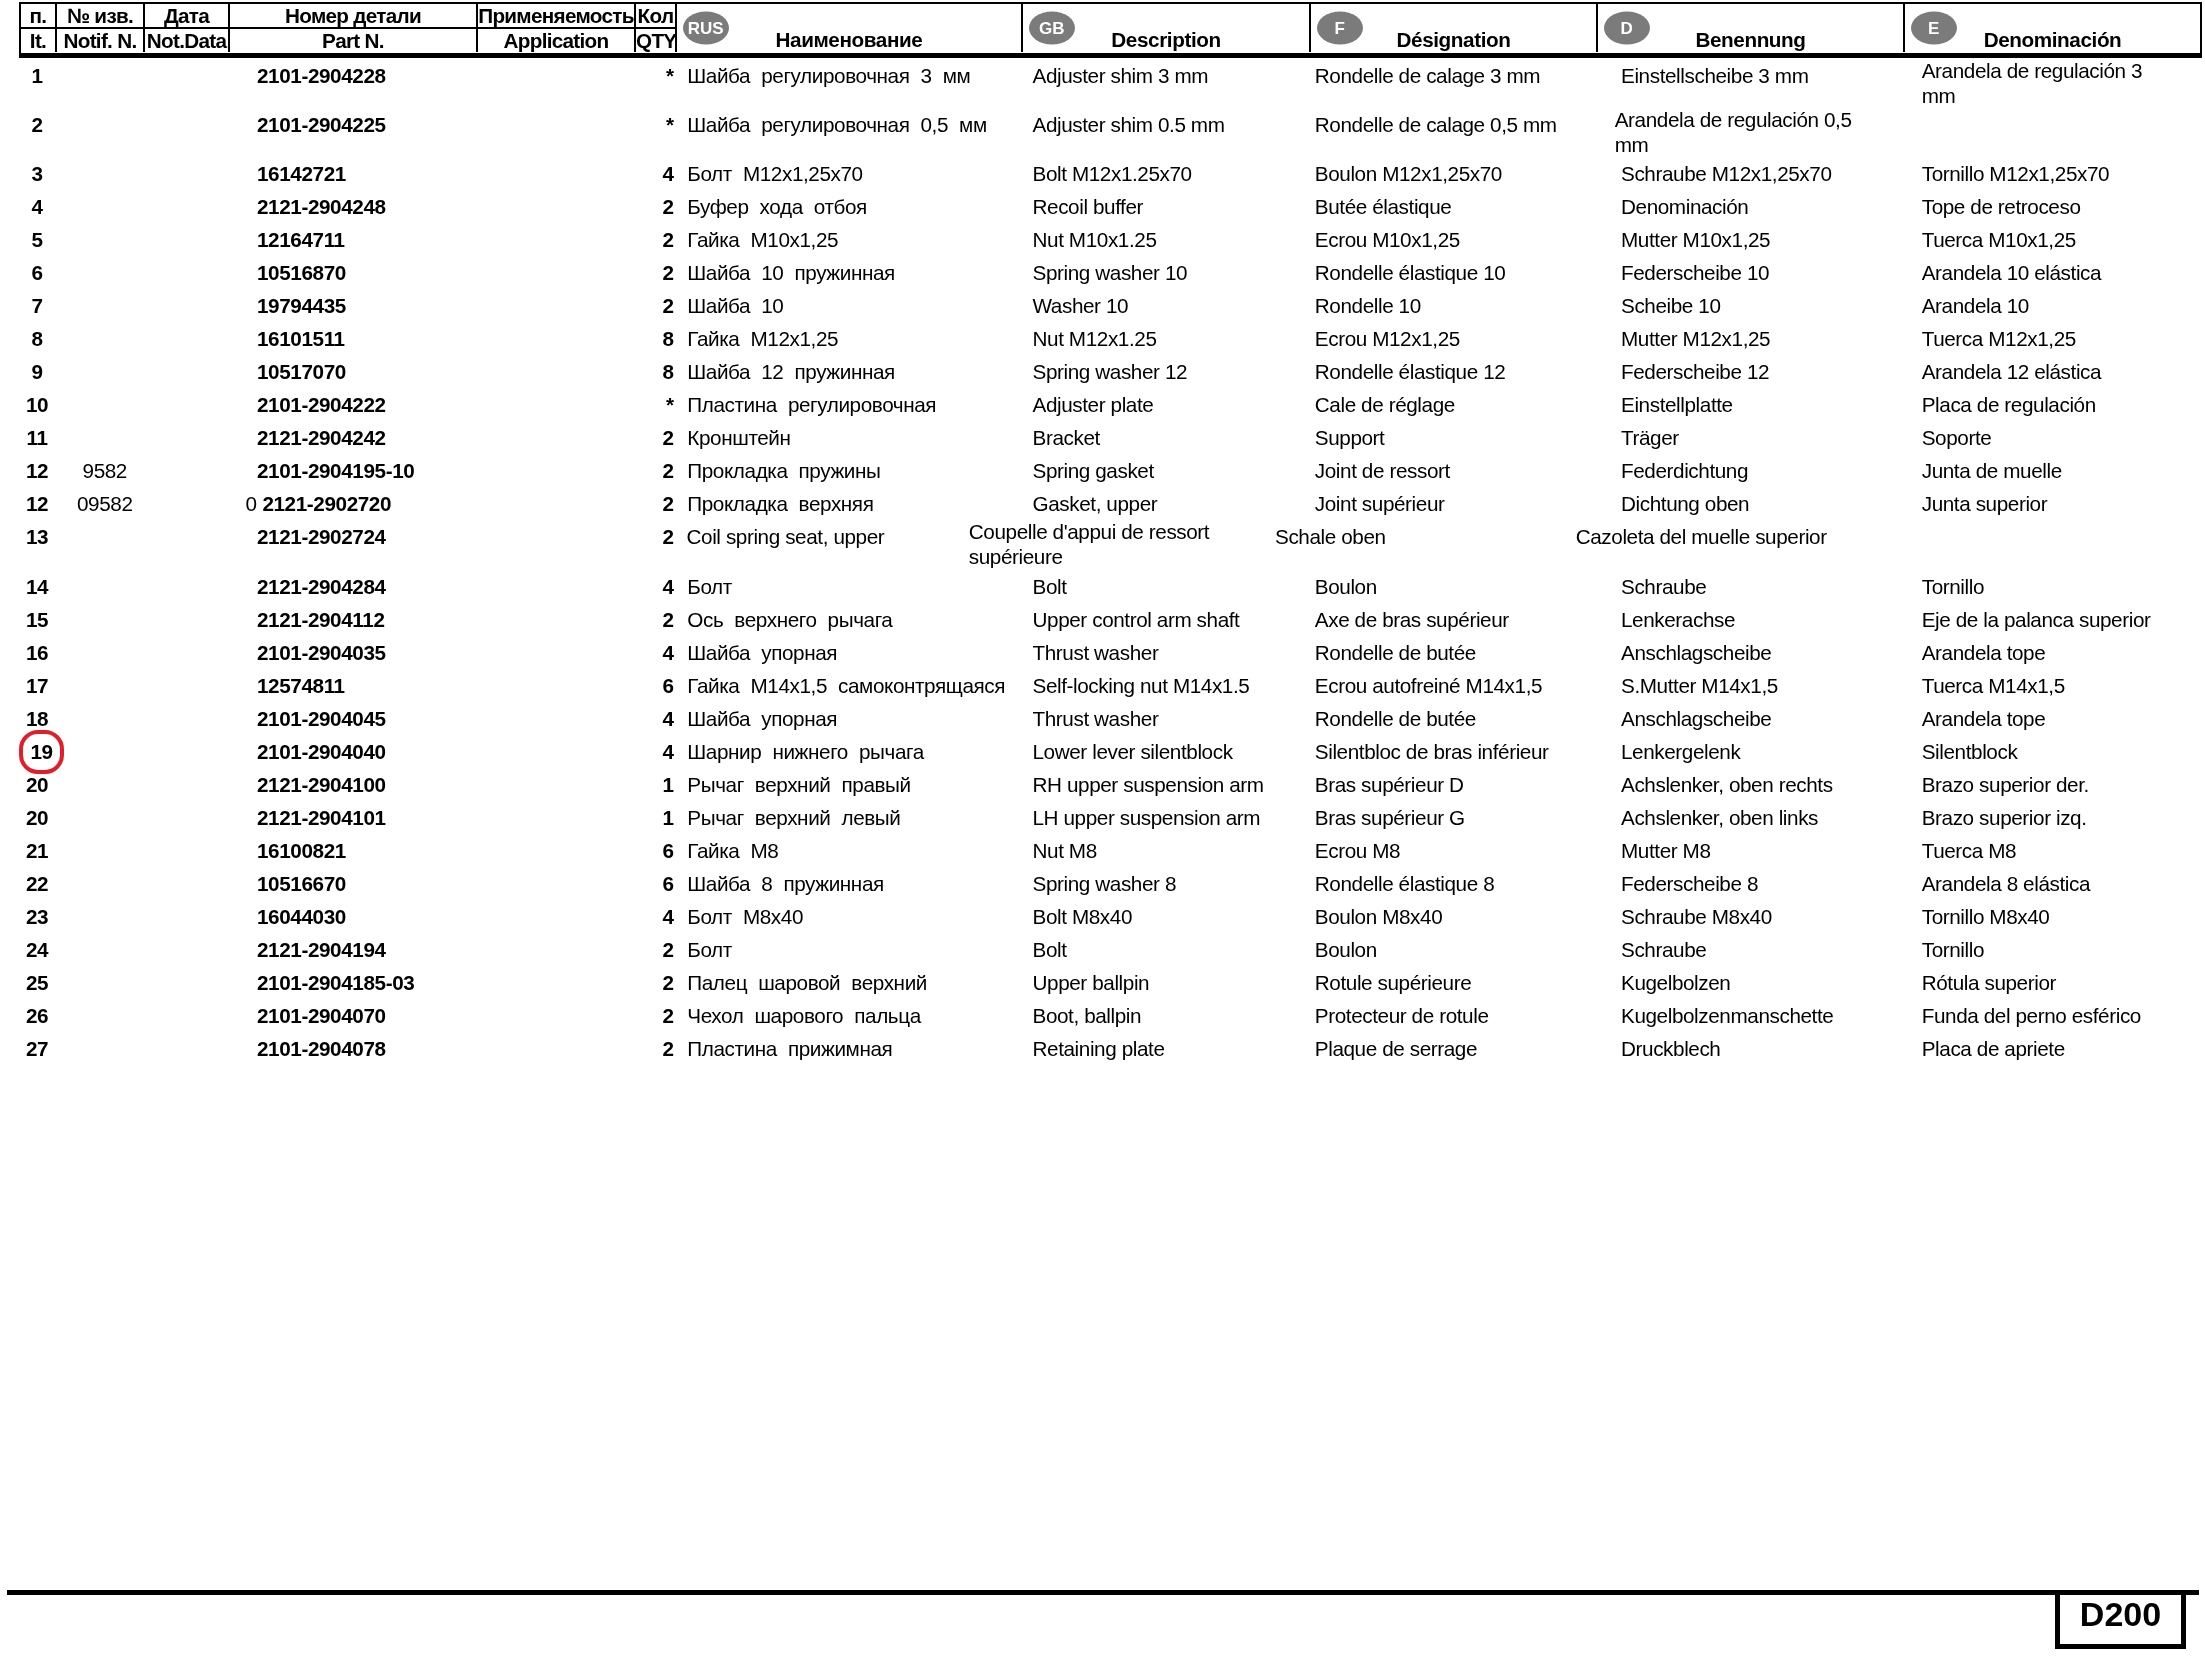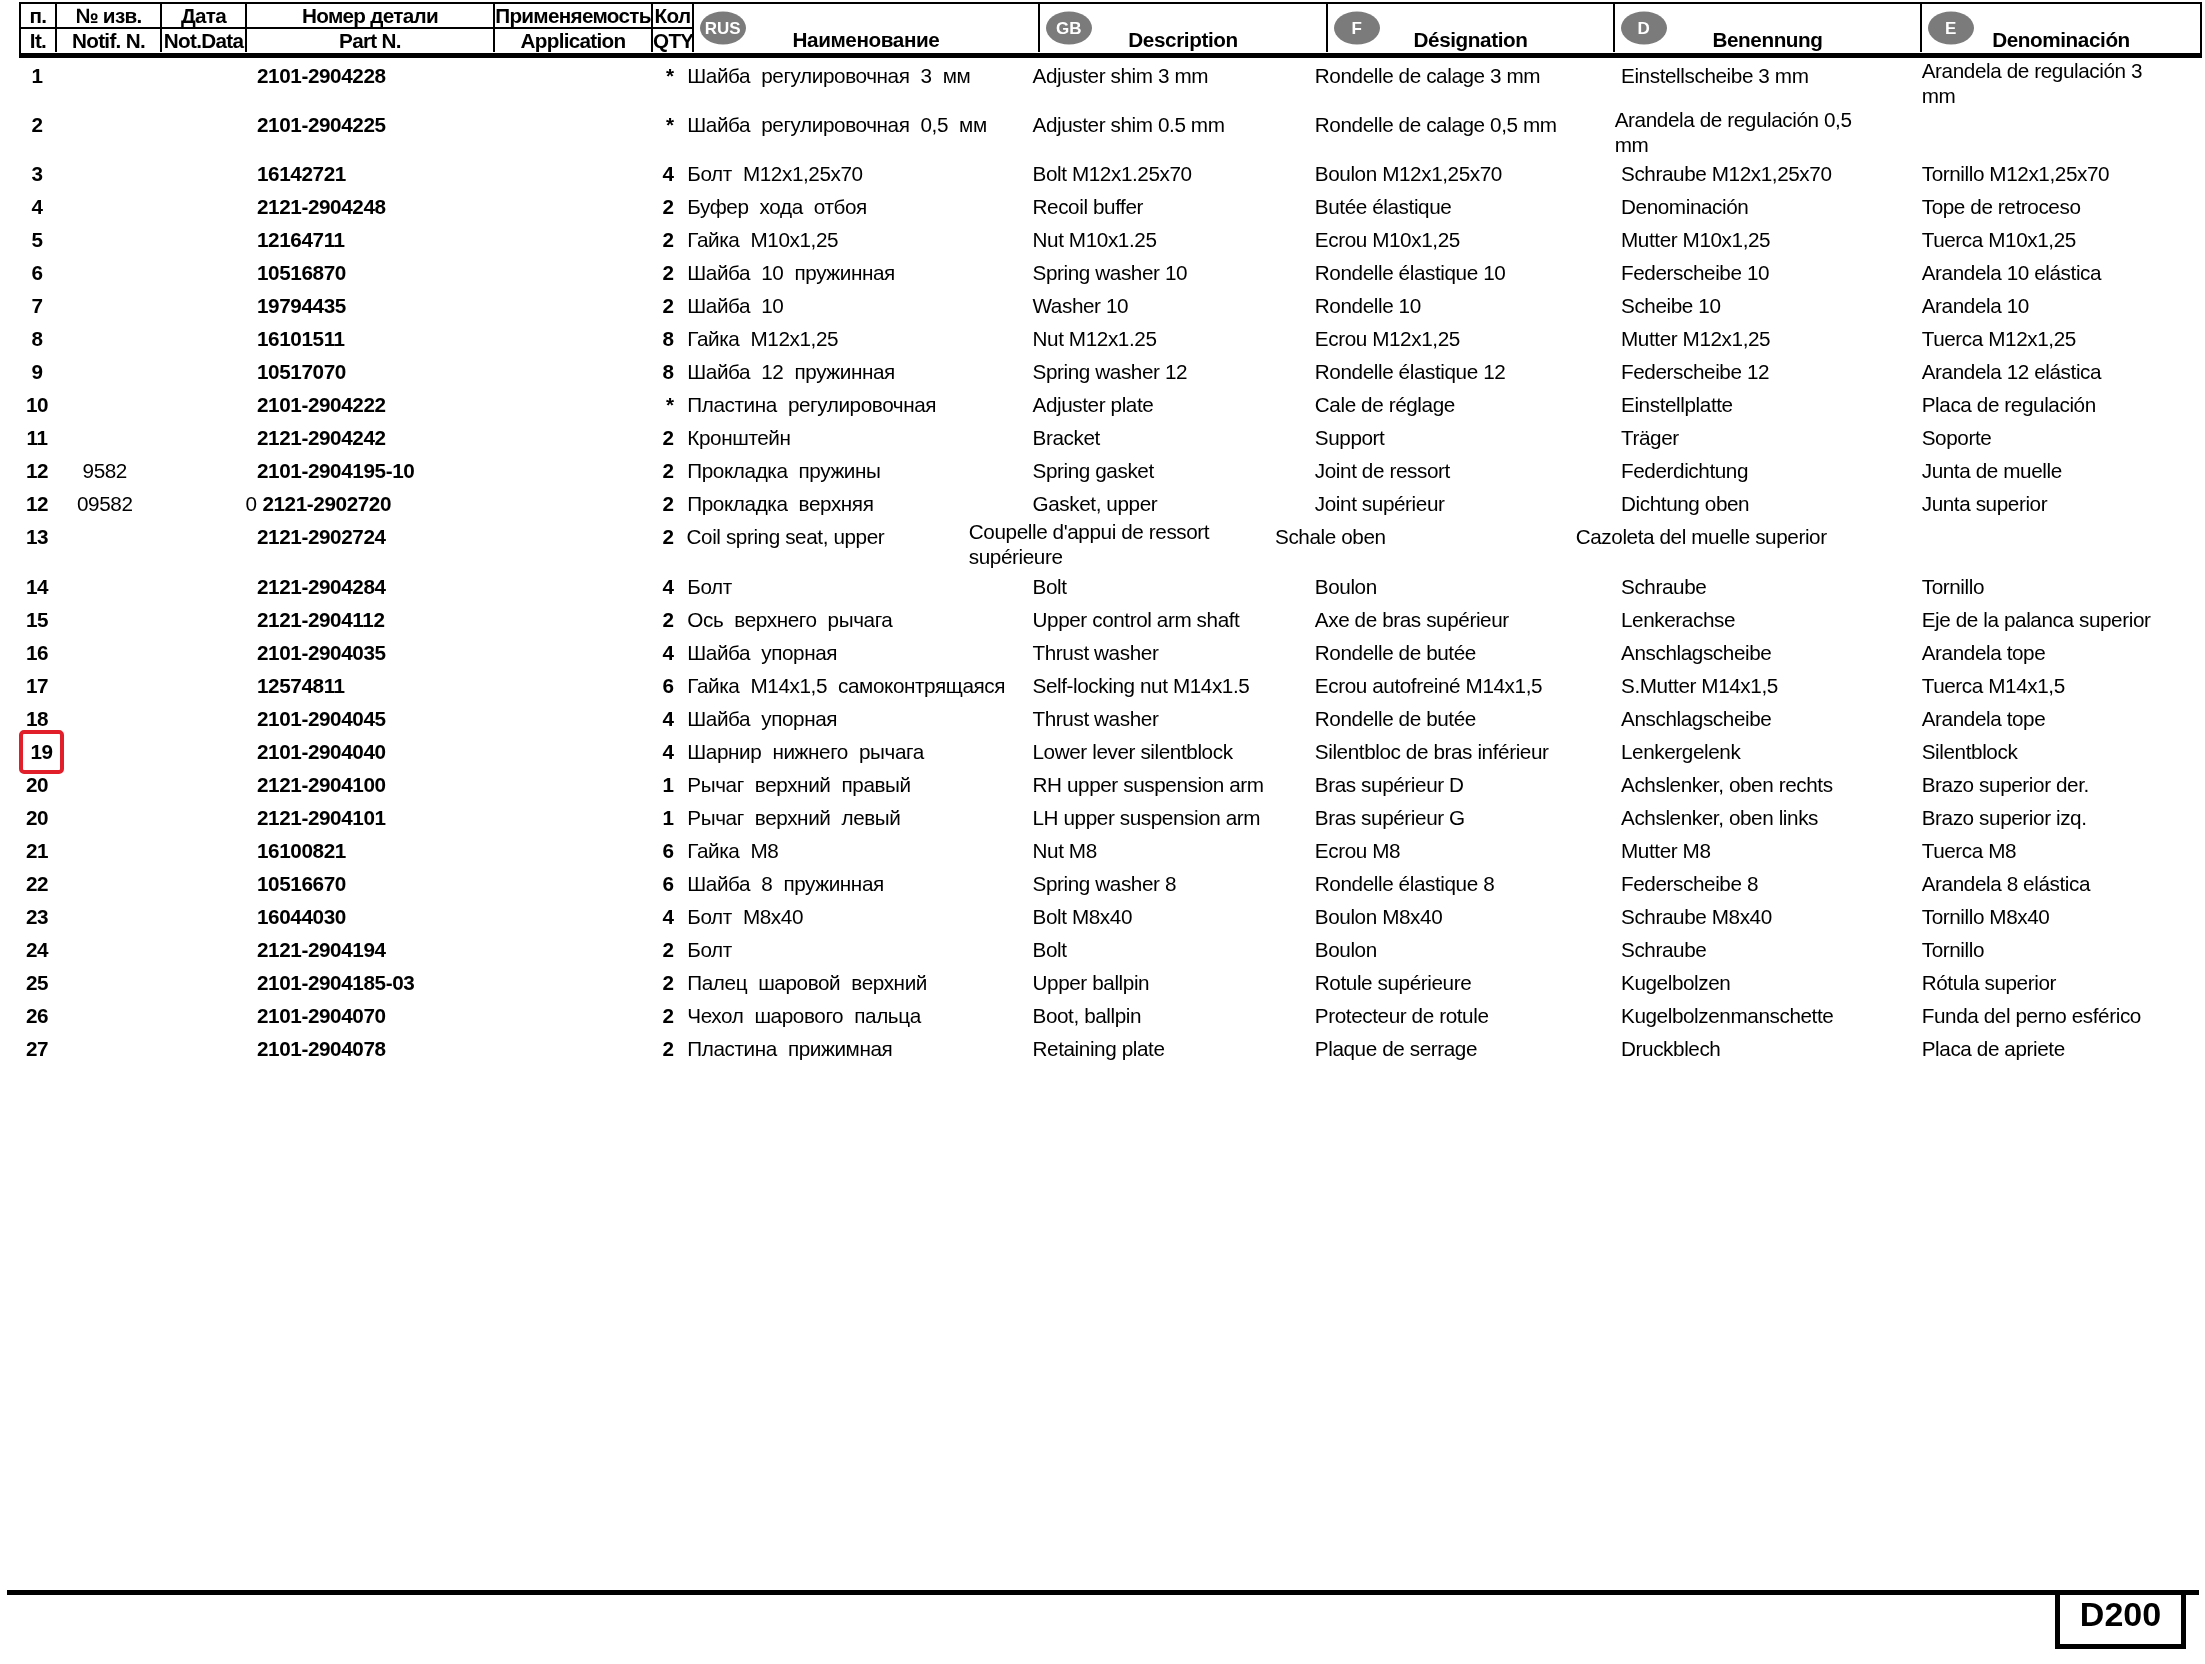--- a/index.html
+++ b/index.html
@@ -23,21 +23,21 @@
   }
   .hstack>div:first-child{border-bottom:2.8px solid #000;}
   .hlang{display:flex;align-items:flex-end;justify-content:center;position:relative;
     font-weight:bold;font-size:20.7px;white-space:nowrap;}
   .badge{
     position:absolute;left:5.7px;top:50%;transform:translateY(-50%);
     width:46px;height:33px;border-radius:50%;background:var(--badge,#7b7b7b);
     color:#fff;display:flex;align-items:center;justify-content:center;
     font-size:17px;font-weight:bold;letter-spacing:0;
   }
-  .w-it{width:36px}.w-notif{width:105px}.w-date{width:85px}.w-part{width:248px}
+  .w-it{width:36px}.w-notif{width:88px}.w-date{width:85px}.w-part{width:248px}
   .w-app{width:158px}.w-qty{width:41px}.w-ru{width:346px}.w-gb{width:288px}
   .w-f{width:287px}.w-d{width:307px}
   
   .tbody{position:absolute;left:19px;top:59px;width:2183px;}
   .row{display:flex;align-items:stretch;}
   .row>div{box-sizing:border-box;font-size:20.7px;line-height:33px;flex:0 0 auto;}
   .v{display:block;}
   .c-it{width:36px;text-align:center;font-weight:bold;}
   .c-notif{width:91px;text-align:center;padding-left:8.5px;}
   .c-date{width:85px;}
@@ -48,21 +48,21 @@
   .c-ru{width:346px;padding-left:9.3px;word-spacing:5.7px;}
   .c-gb{width:288px;padding-left:8.5px;}
   .c-f{width:287px;padding-left:2.8px;padding-right:10px;}
   .c-d{width:307px;padding-left:22px;}
   .c-e{width:295px;padding-left:15.7px;padding-right:24px;}
   .tight{line-height:24.6px !important;}
   .pfx{font-weight:normal;margin-left:-11.4px;margin-right:5.7px;}
   .pfx:empty{display:none;}
   .ring{
     display:inline-block;width:37px;height:36px;line-height:36px;text-align:center;
-    border:4.3px solid var(--ring,#e01f2a);border-radius:5px;margin:-7.1px 0;
+    border:4.3px solid var(--ring,#e01f2a);border-radius:19px;margin:-7.1px 0;
   }
   
   .bottomline{position:absolute;left:7.1px;top:1590px;width:2192px;height:5px;background:#000;}
   .codebox{
     position:absolute;left:2055px;top:1590px;width:131px;height:59px;
     box-sizing:border-box;border:5px solid #000;background:#fff;
     display:flex;align-items:flex-start;justify-content:center;
     font-weight:bold;font-size:34px;letter-spacing:0;
   }
 </style>

